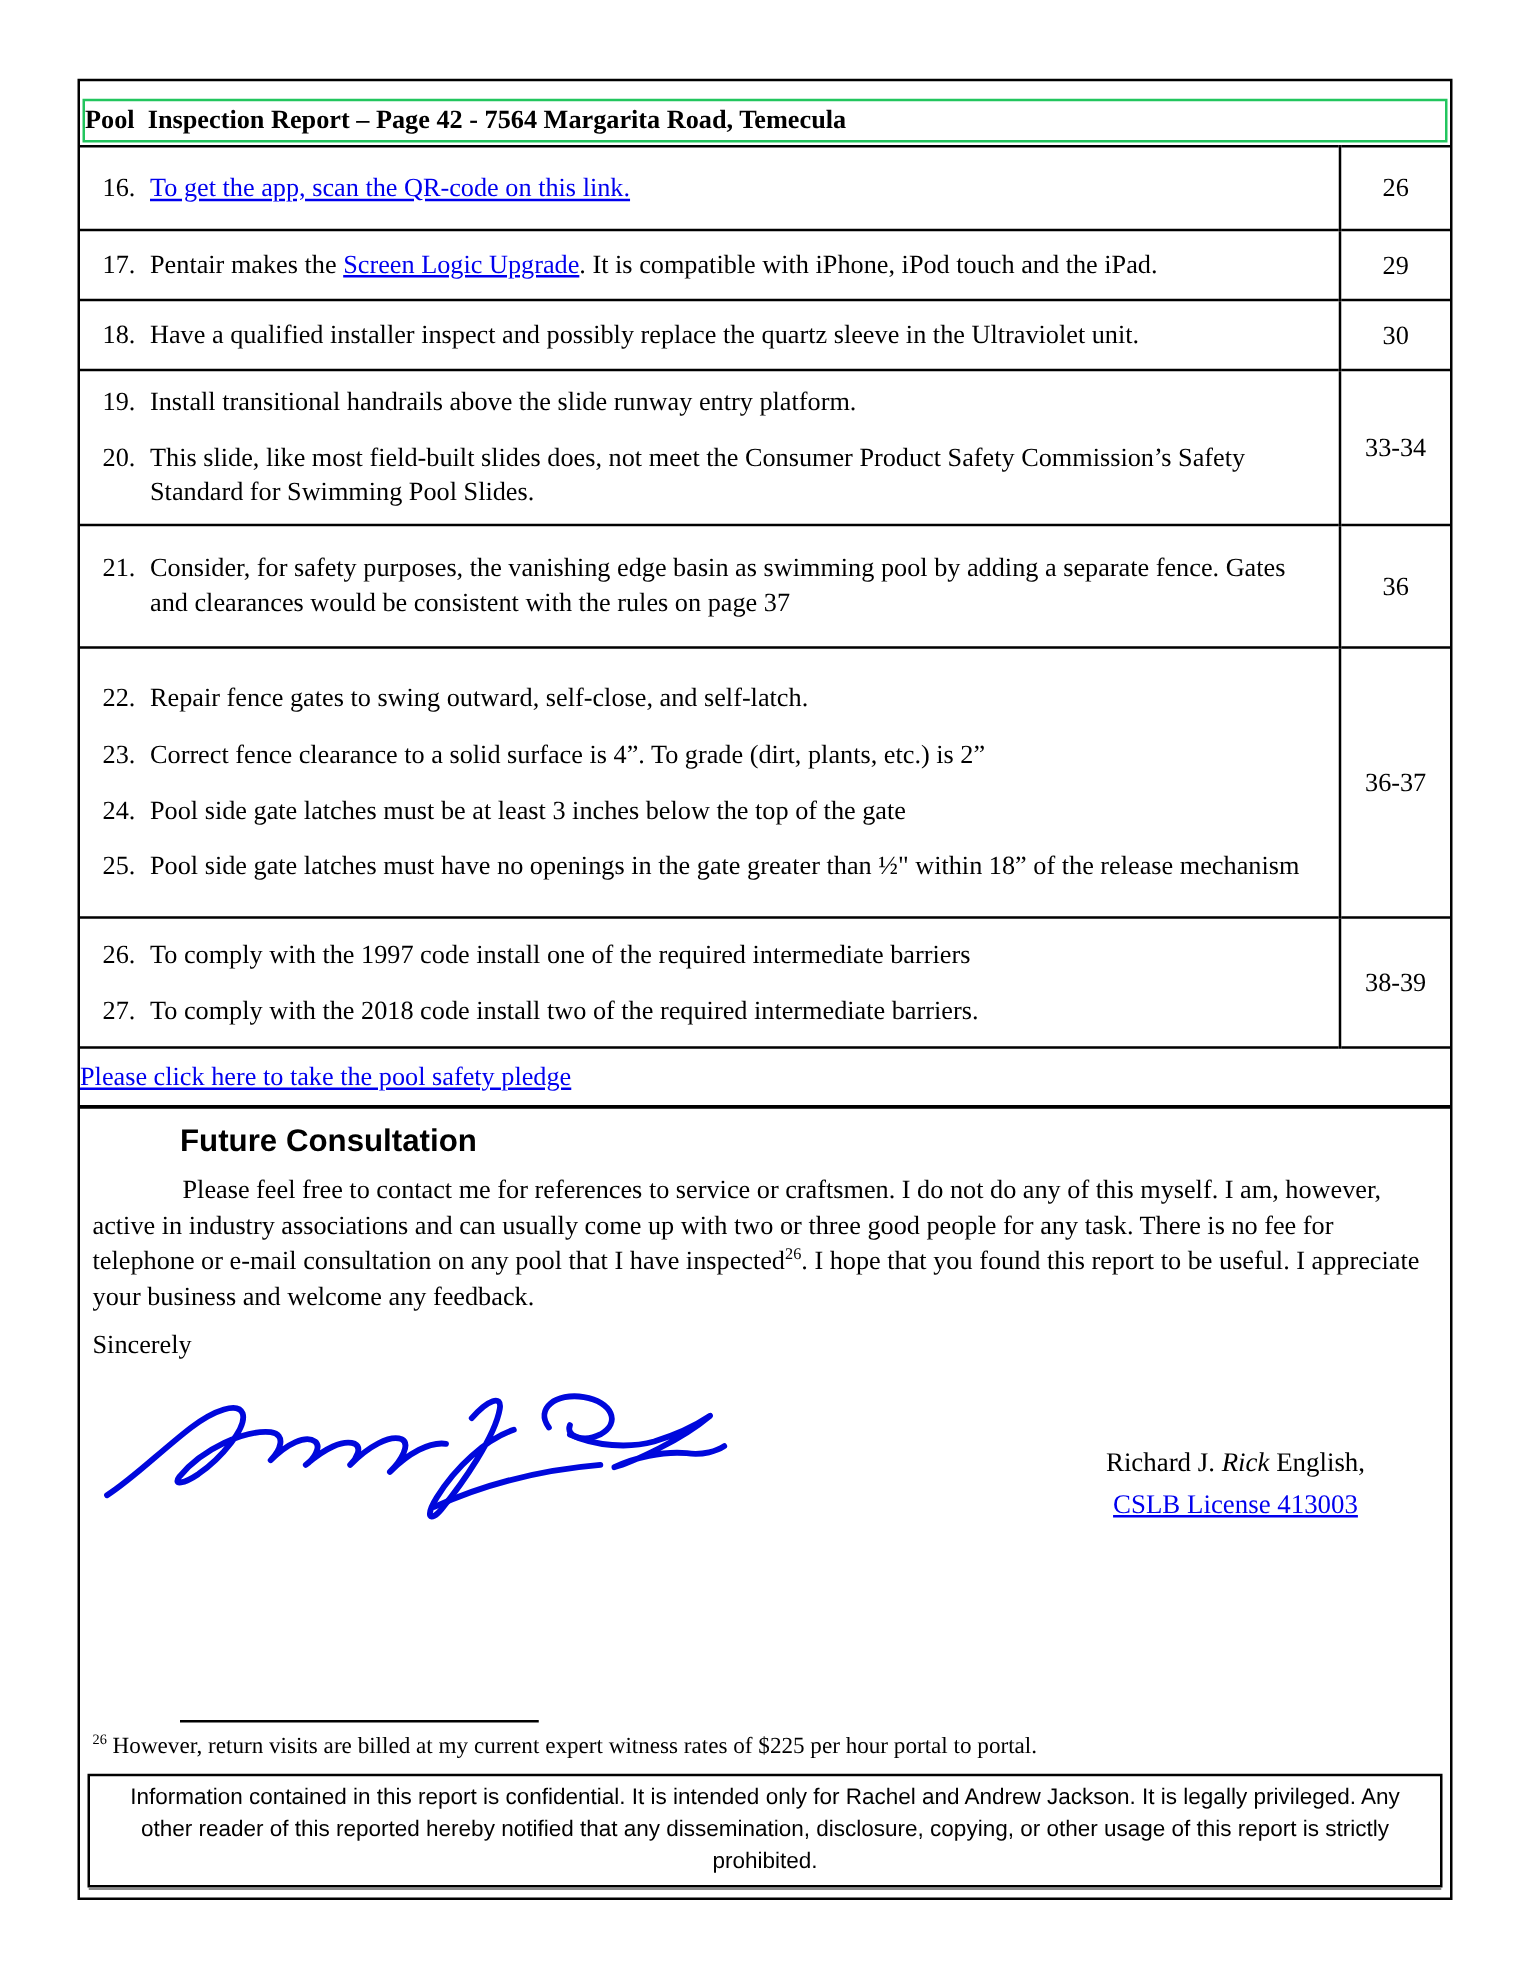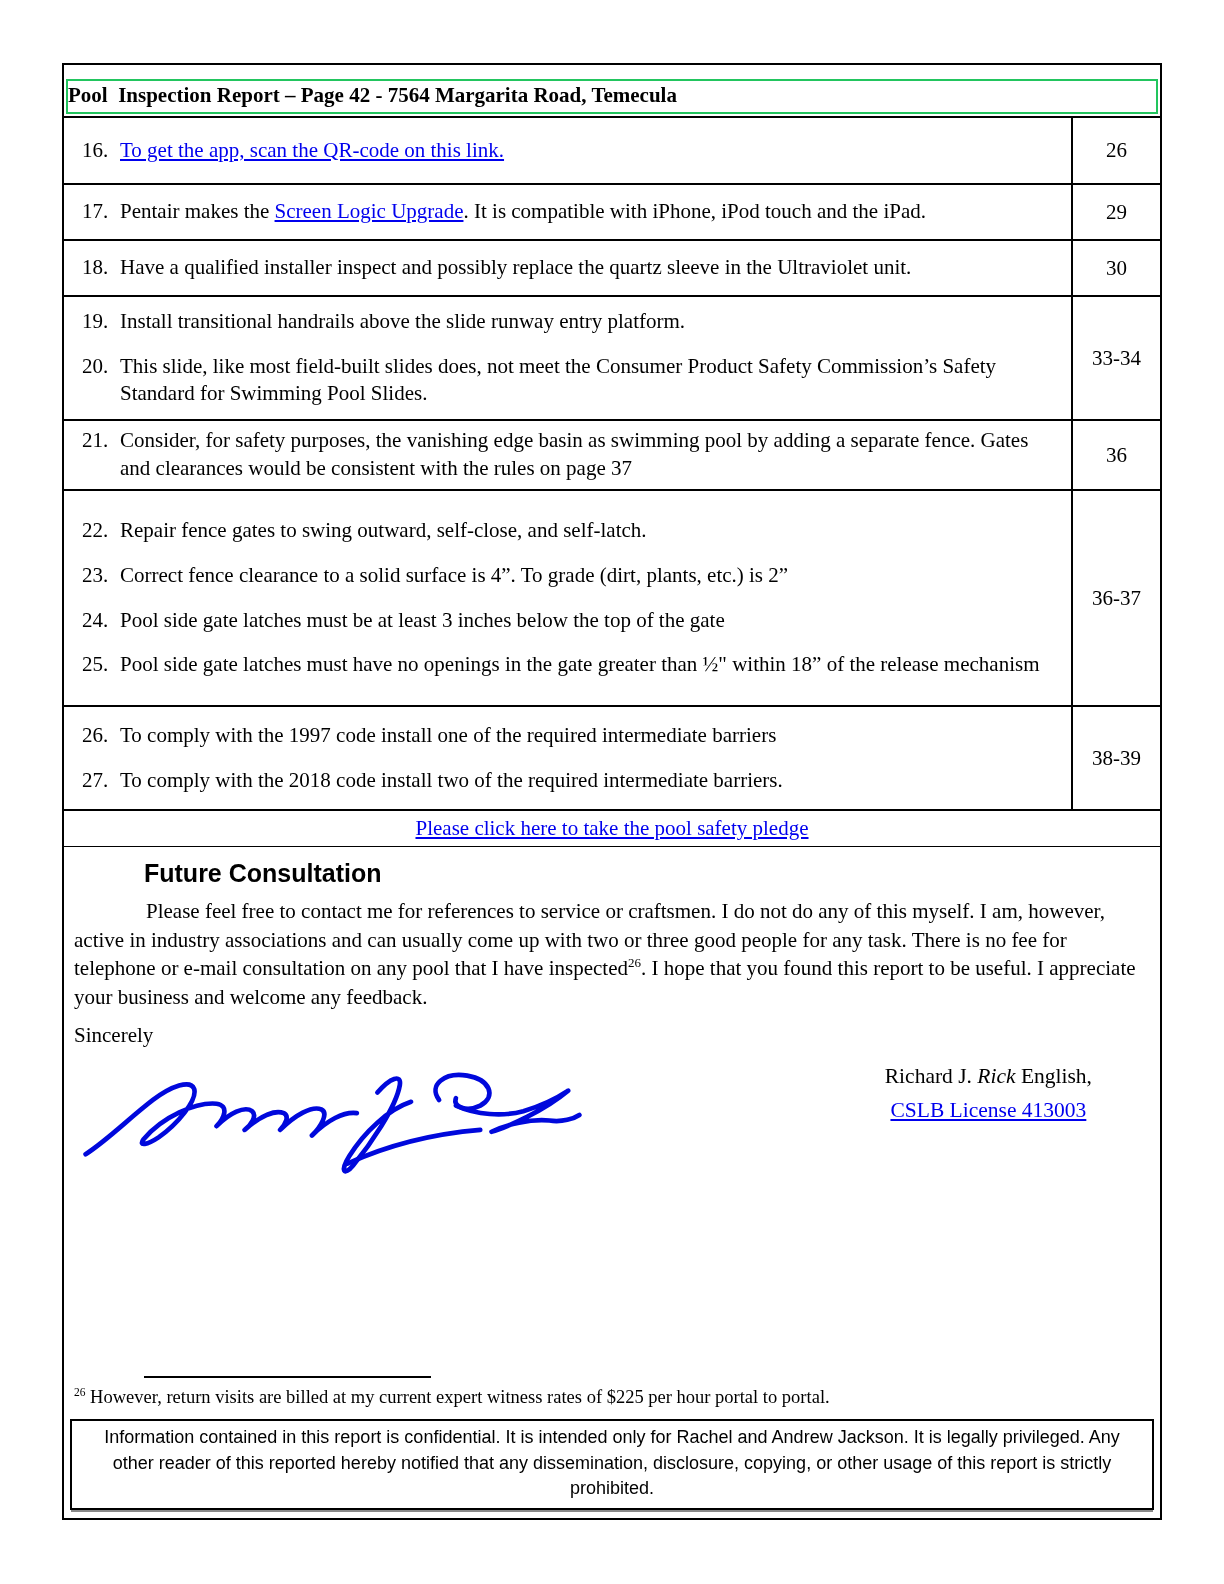--- a/index.html
+++ b/index.html
@@ -47,35 +47,35 @@
   td.pg{
     width:88px;
     border-left:2px solid #000;
     text-align:center;
     font-size:21px;
   }
   tbody tr:nth-child(1){height:67px;}
   tbody tr:nth-child(2){height:56px;}
   tbody tr:nth-child(3){height:56px;}
   tbody tr:nth-child(4){height:124px;}
-  tbody tr:nth-child(5){height:70px;}
+  tbody tr:nth-child(5){height:98px;}
   tbody tr:nth-child(6){height:216px;}
   tbody tr:nth-child(7){height:104px;}
   .item{
     font-size:21px;line-height:1.32;
     padding-left:38px;text-indent:-38px;
   }
   .item + .item{margin-top:17px;}
   .num{display:inline-block;width:38px;text-indent:0;}
   a.link{color:var(--link-color);text-decoration:underline;cursor:pointer;}
   
   .pledge-row{
-    height:36px;
-    display:flex;align-items:center;justify-content:center;
-    border-bottom:1px solid #000000;
+    height:48px;
+    display:flex;align-items:center;
+    border-bottom:3px solid #000000;
     font-size:21px;
   }
   
   .bottom{
     flex:1;
     display:flex;flex-direction:column;
     padding:0 10px;
   }
   .bottom h2{
     font-family:"Liberation Sans","DejaVu Sans",sans-serif;
@@ -83,21 +83,21 @@
     margin:12px 0 0 70px;
   }
   .body-par{
     margin-top:9px;
     font-size:21px;line-height:1.36;
     text-indent:72px;
   }
   sup{font-size:0.62em;vertical-align:super;line-height:0;}
   .sincerely{margin-top:12px;font-size:21px;}
   .sig-row{
-    display:flex;align-items:flex-start;
+    display:flex;align-items:flex-end;
     margin-top:2px;height:130px;
   }
   svg.sig{margin-left:6px;flex:0 0 auto;}
   svg.sig path{fill:none;stroke:var(--sig-color);stroke-width:5;stroke-linecap:round;stroke-linejoin:round;}
   .sig-right{
     margin-left:auto;margin-right:58px;
     text-align:center;
     font-size:21.5px;line-height:1.55;
     padding-top:10px;
   }

